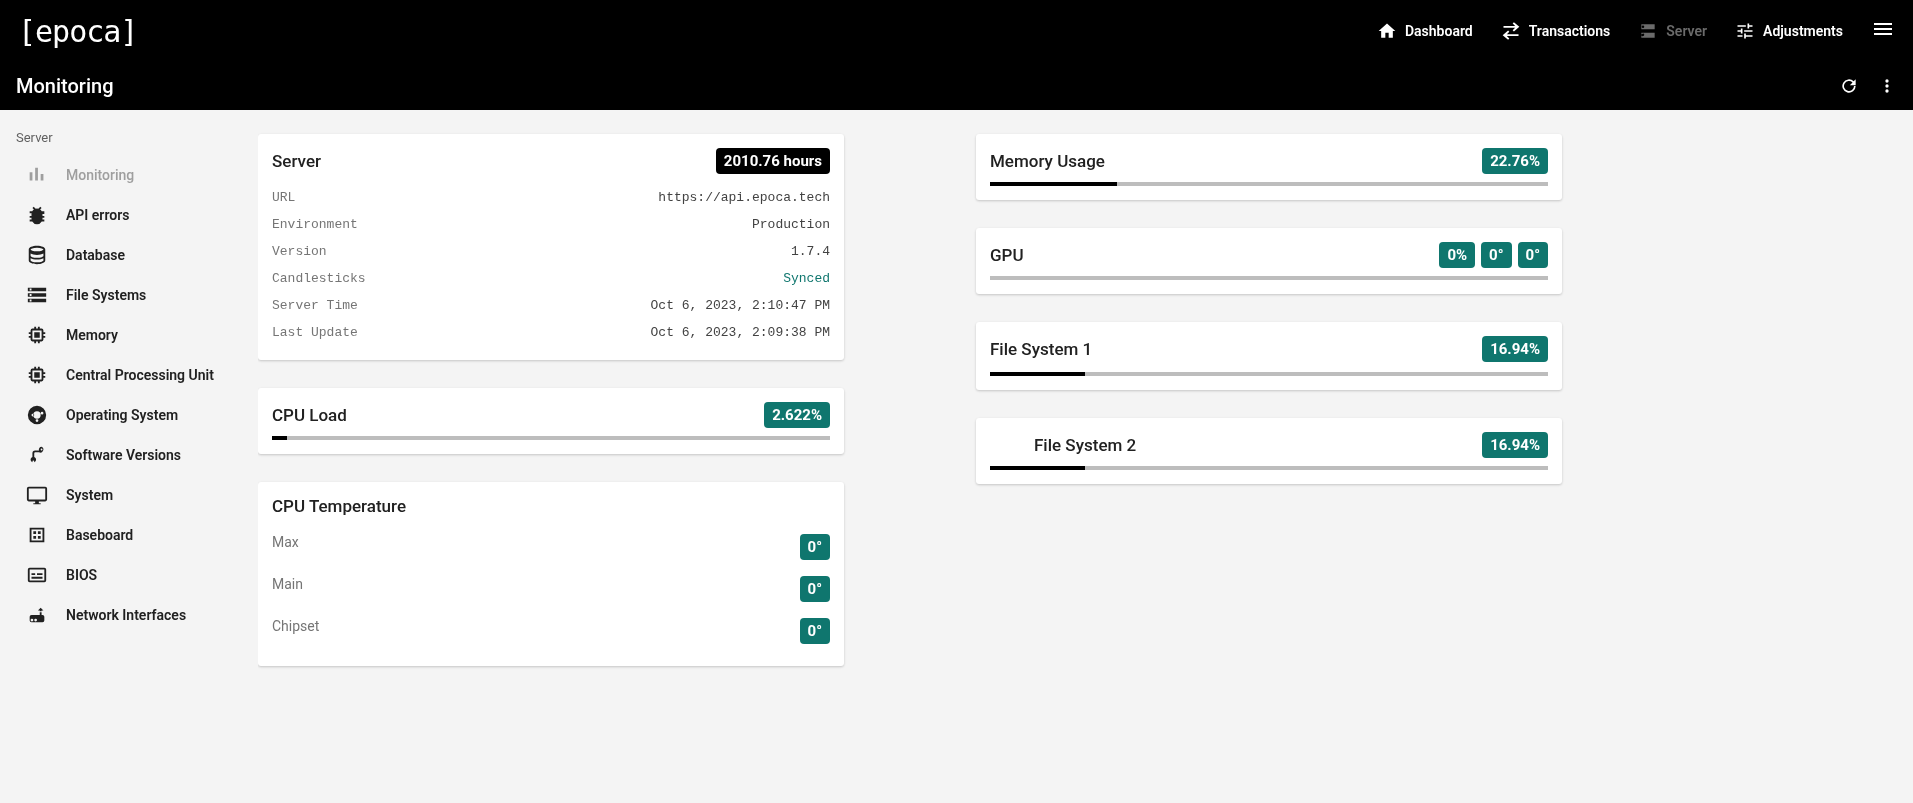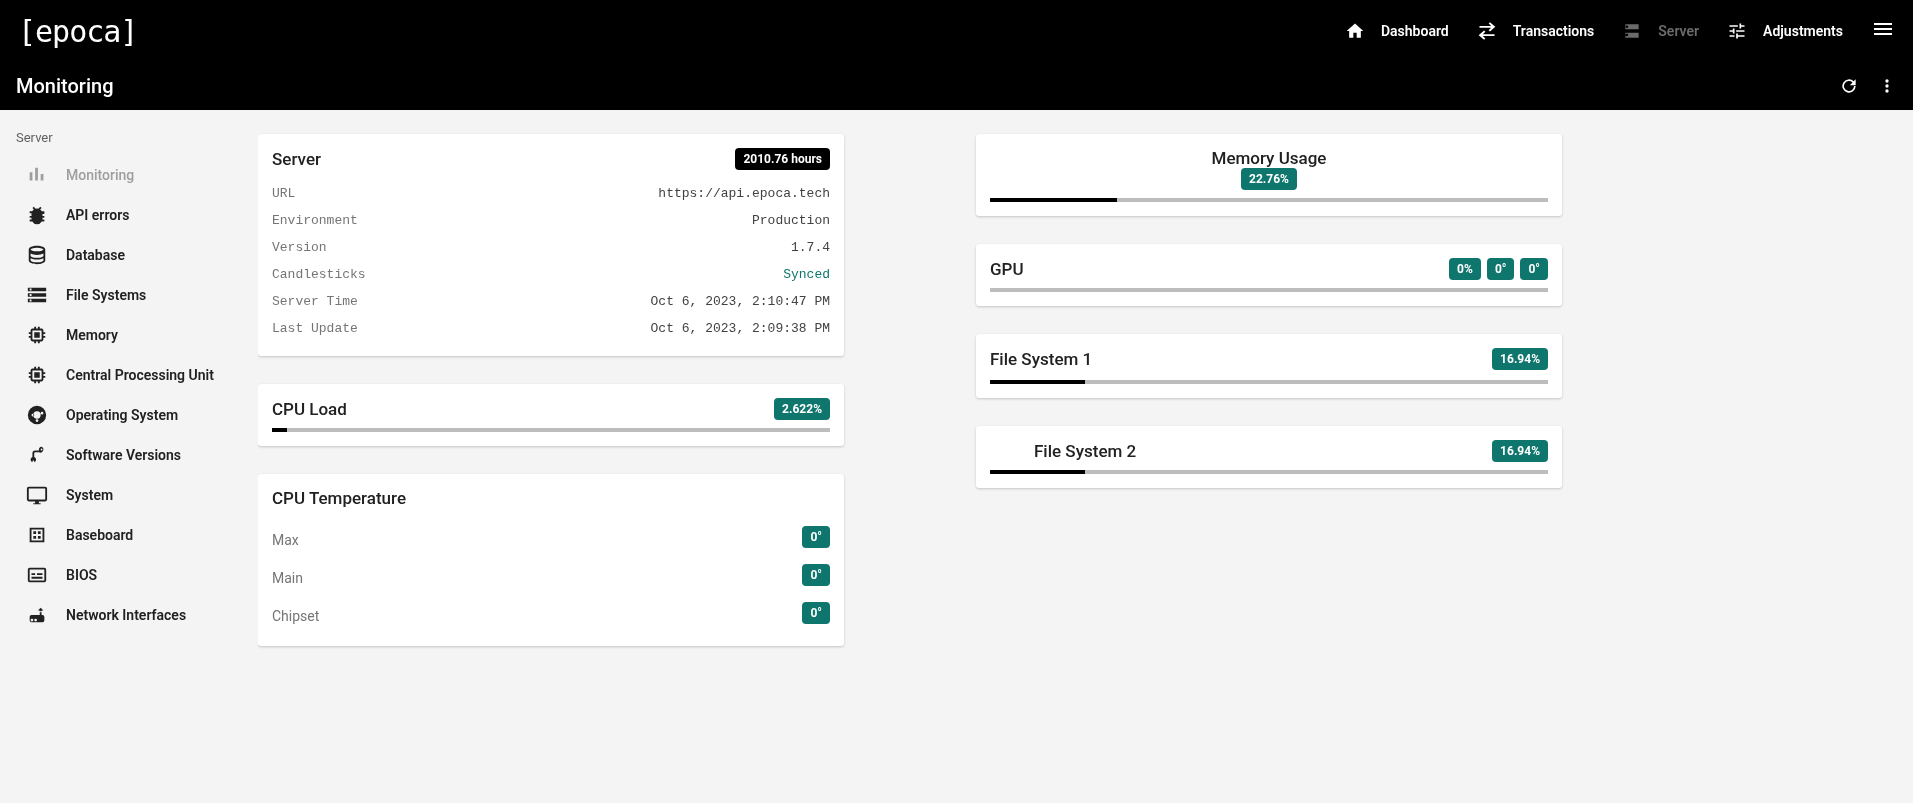--- a/index.html
+++ b/index.html
@@ -28,21 +28,21 @@
   }
   .topnav {
     margin-left: auto;
     display: flex;
     align-items: center;
     gap: 28px;
   }
   .topnav-item {
     display: flex;
     align-items: center;
-    gap: 16px;
+    gap: 8px;
     font-size: 14px;
     font-weight: 600;
     cursor: pointer;
   }
   .topnav-item.disabled { color: #6b6b6b; }
   .topnav-item svg { width: 20px; height: 20px; fill: currentColor; }
   .menu-btn svg { width: 24px; height: 24px; fill: #fff; }
   
   .subheader {
     background: #000;
@@ -114,21 +114,21 @@
     margin-bottom: 10px;
   }
   .card-title {
     font-size: 17px;
     font-weight: 500;
     color: #212121;
   }
   .badge {
     background: #0f766e;
     color: #fff;
-    font-size: 12px;
+    font-size: 15px;
     font-weight: 700;
     padding: 4px 8px;
     border-radius: 4px;
   }
   .badge.black { background: #000; }
   .badge-group { display: flex; gap: 6px; }
   .kv {
     display: flex;
     justify-content: space-between;
     font-size: 13px;
@@ -145,21 +145,21 @@
     overflow: hidden;
     margin-top: 8px;
   }
   .progress .fill {
     height: 100%;
     background: #000;
   }
   .kv-badge {
     display: flex;
     justify-content: space-between;
-    align-items: flex-end;
+    align-items: flex-start;
     padding: 8px 0;
   }
   .kv-badge .k { color: #757575; font-size: 14px; }
 </style>
 </head>
 <body>
 
 <div class="topbar">
   <div class="logo">[epoca]</div>
   <div class="topnav">
@@ -345,21 +345,21 @@
           </div>
         <div class="kv-badge">
             <span class="k">Chipset</span>
             <span class="badge">0°</span>
           </div>
       </div>
     </div>
 
     <div class="col col-right">
       <div class="card">
-        <div class="card-header" style="margin-bottom:4px;flex-direction:column;">
+        <div class="card-header" style="margin-bottom:4px;">
           <div class="card-title">Memory Usage</div>
           <div class="badge">22.76%</div>
         </div>
         <div class="progress">
             <div class="fill" style="width:22.76%"></div>
           </div>
       </div>
 
       <div class="card">
         <div class="card-header" style="margin-bottom:4px;">

